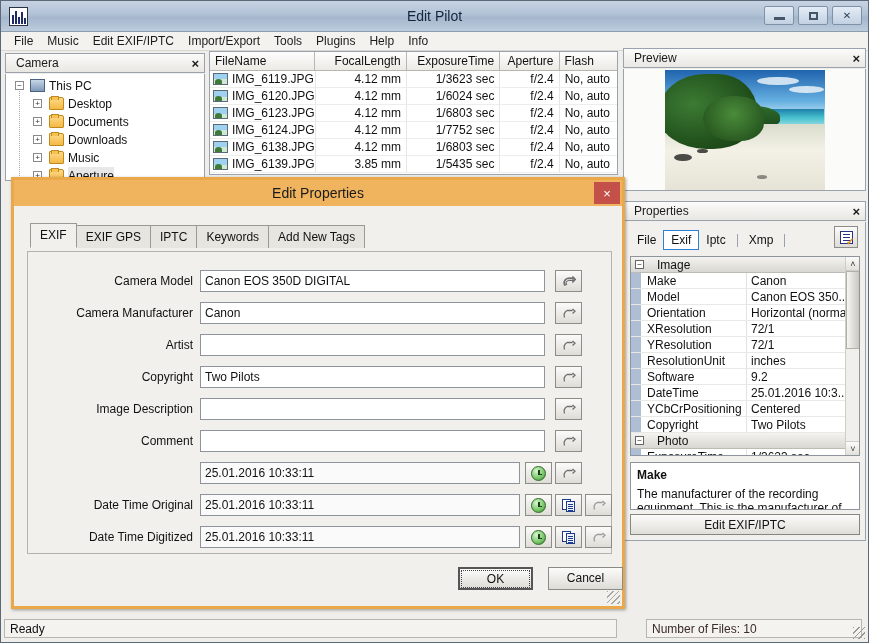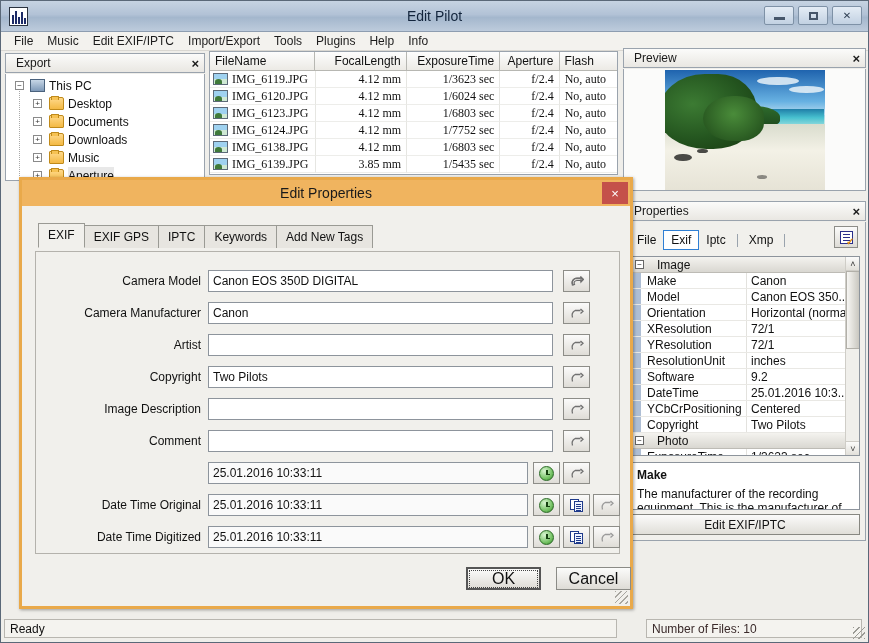--- a/index.html
+++ b/index.html
@@ -112,21 +112,21 @@
   .fl-head div {
     background: linear-gradient(to bottom,#fdfdfd,#eceae5);
     border-right: 1px solid #b7b7b2; border-bottom: 1px solid #b7b7b2;
     font-size: 12px; line-height: 18px; color: #111;
     padding: 0 5px; white-space: nowrap; overflow: hidden;
   }
   .fl-row { display: flex; height: 17px; }
   .fl-row > div {
     font-size: 12px; line-height: 17px; color: #111;
     border-right: 1px solid #e6e6e2; border-bottom: 1px solid #ededea;
-    padding: 0 5px; white-space: nowrap; overflow: hidden; font-family: Liberation Serif, serif;
+    padding: 0 5px; white-space: nowrap; overflow: hidden;
   }
   .c-name { width: 110px; position: relative; padding-left: 22px !important; }
   .c-focal { width: 96px; text-align: right; }
   .c-exp { width: 98px; text-align: right; }
   .c-ap { width: 62px; text-align: right; }
   .c-flash { width: 60px; border-right: none !important; }
   .thumb-ico {
     position: absolute; left: 3px; top: 2px; width: 15px; height: 12px;
     background: linear-gradient(to bottom,#9fd2f0 0 55%, #cfe9d4 55% 100%);
     border: 1px solid #5c6a78;
@@ -236,21 +236,21 @@
   #filecount {
     position: absolute; left: 645px; bottom: 4px; width: 216px; height: 19px;
     background: #f4f3ef; border: 1px solid #b8b6b0;
     font-size: 12px; line-height: 18px; padding-left: 5px; color: #3a2a2a;
   }
   .grip { position:absolute; right:3px; bottom:3px; width:12px; height:12px;
      background: repeating-linear-gradient(135deg,#9a9a94 0 1px,transparent 1px 4px); }
 
   
   #dialog {
-    position: absolute; left: 18px; top: 176px; width: 614px; height: 432px;
+    position: absolute; left: 10px; top: 176px; width: 614px; height: 432px;
     background: #c2410c;
     border: 3px solid #e9a94a;
     box-shadow: 1px 1px 3px rgba(0,0,0,.35);
   }
   #dlg-title {
     position: absolute; left: 0; top: 0; width: 608px; height: 26px;
     background: #f0b45f;
   }
   #dlg-title .t {
     width: 608px; text-align: center; line-height: 26px; font-size: 14px; color: #1a1a1a;
@@ -304,21 +304,21 @@
   .clock-ico::after { content:""; position:absolute; left:6px; top:7px; width:4px; height:1.5px; background:#14400f; }
   .copy-ico { width: 14px; height: 13px; position: relative; }
   .copy-ico .s1 { position:absolute; left:0; top:0; width:9px; height:11px; background:#fff; border:1px solid #1e3a8a; }
   .copy-ico .s2 { position:absolute; left:4px; top:2px; width:9px; height:11px; background:#eef3ff; border:1px solid #1e3a8a; }
   .copy-ico .s2::before { content:""; position:absolute; left:1px; top:2px; width:5px; height:1px; background:#1e3a8a; box-shadow:0 2px 0 #1e3a8a,0 4px 0 #1e3a8a,0 6px 0 #1e3a8a; }
 
   #dlg-ok, #dlg-cancel {
     position: absolute; top: 361px; width: 75px; height: 23px;
     background: linear-gradient(to bottom,#fbfbfa,#dedcd6);
     border: 1px solid #8b8b86;
-    font-size: 16px; line-height: 21px; text-align: center; color: #111;
+    font-size: 12px; line-height: 21px; text-align: center; color: #111;
   }
   #dlg-ok { left: 444px; border: 2px solid #555; }
   #dlg-ok .focus { display:block; border: 1px dotted #444; line-height: 16px; margin: 1px; }
   #dlg-cancel { left: 534px; }
   .dlg-grip { position:absolute; right:2px; bottom:2px; width:13px; height:13px;
      background: repeating-linear-gradient(135deg,#a8a6a0 0 1px,transparent 1px 4px); }
 </style>
 </head>
 <body>
 
@@ -352,21 +352,21 @@
     <div class="menu-item">Edit EXIF/IPTC</div>
     <div class="menu-item">Import/Export</div>
     <div class="menu-item">Tools</div>
     <div class="menu-item">Plugins</div>
     <div class="menu-item">Help</div>
     <div class="menu-item">Info</div>
   </div>
 
   <div id="folders-pane">
     <div class="panel-head" id="folders-head">
-      <span class="ph-title">Export</span>
+      <span class="ph-title">Camera</span>
       <span class="ph-close">×</span>
     </div>
     <div id="folders-tree">
       <div class="dots"></div>
 
       <div class="tree-row">
         <span class="tw" style="left:9px;">−</span>
         <span class="tree-ico pc-ico" style="left:24px;"></span>
         <span class="tree-lbl" style="left:43px;">This PC</span>
       </div>

